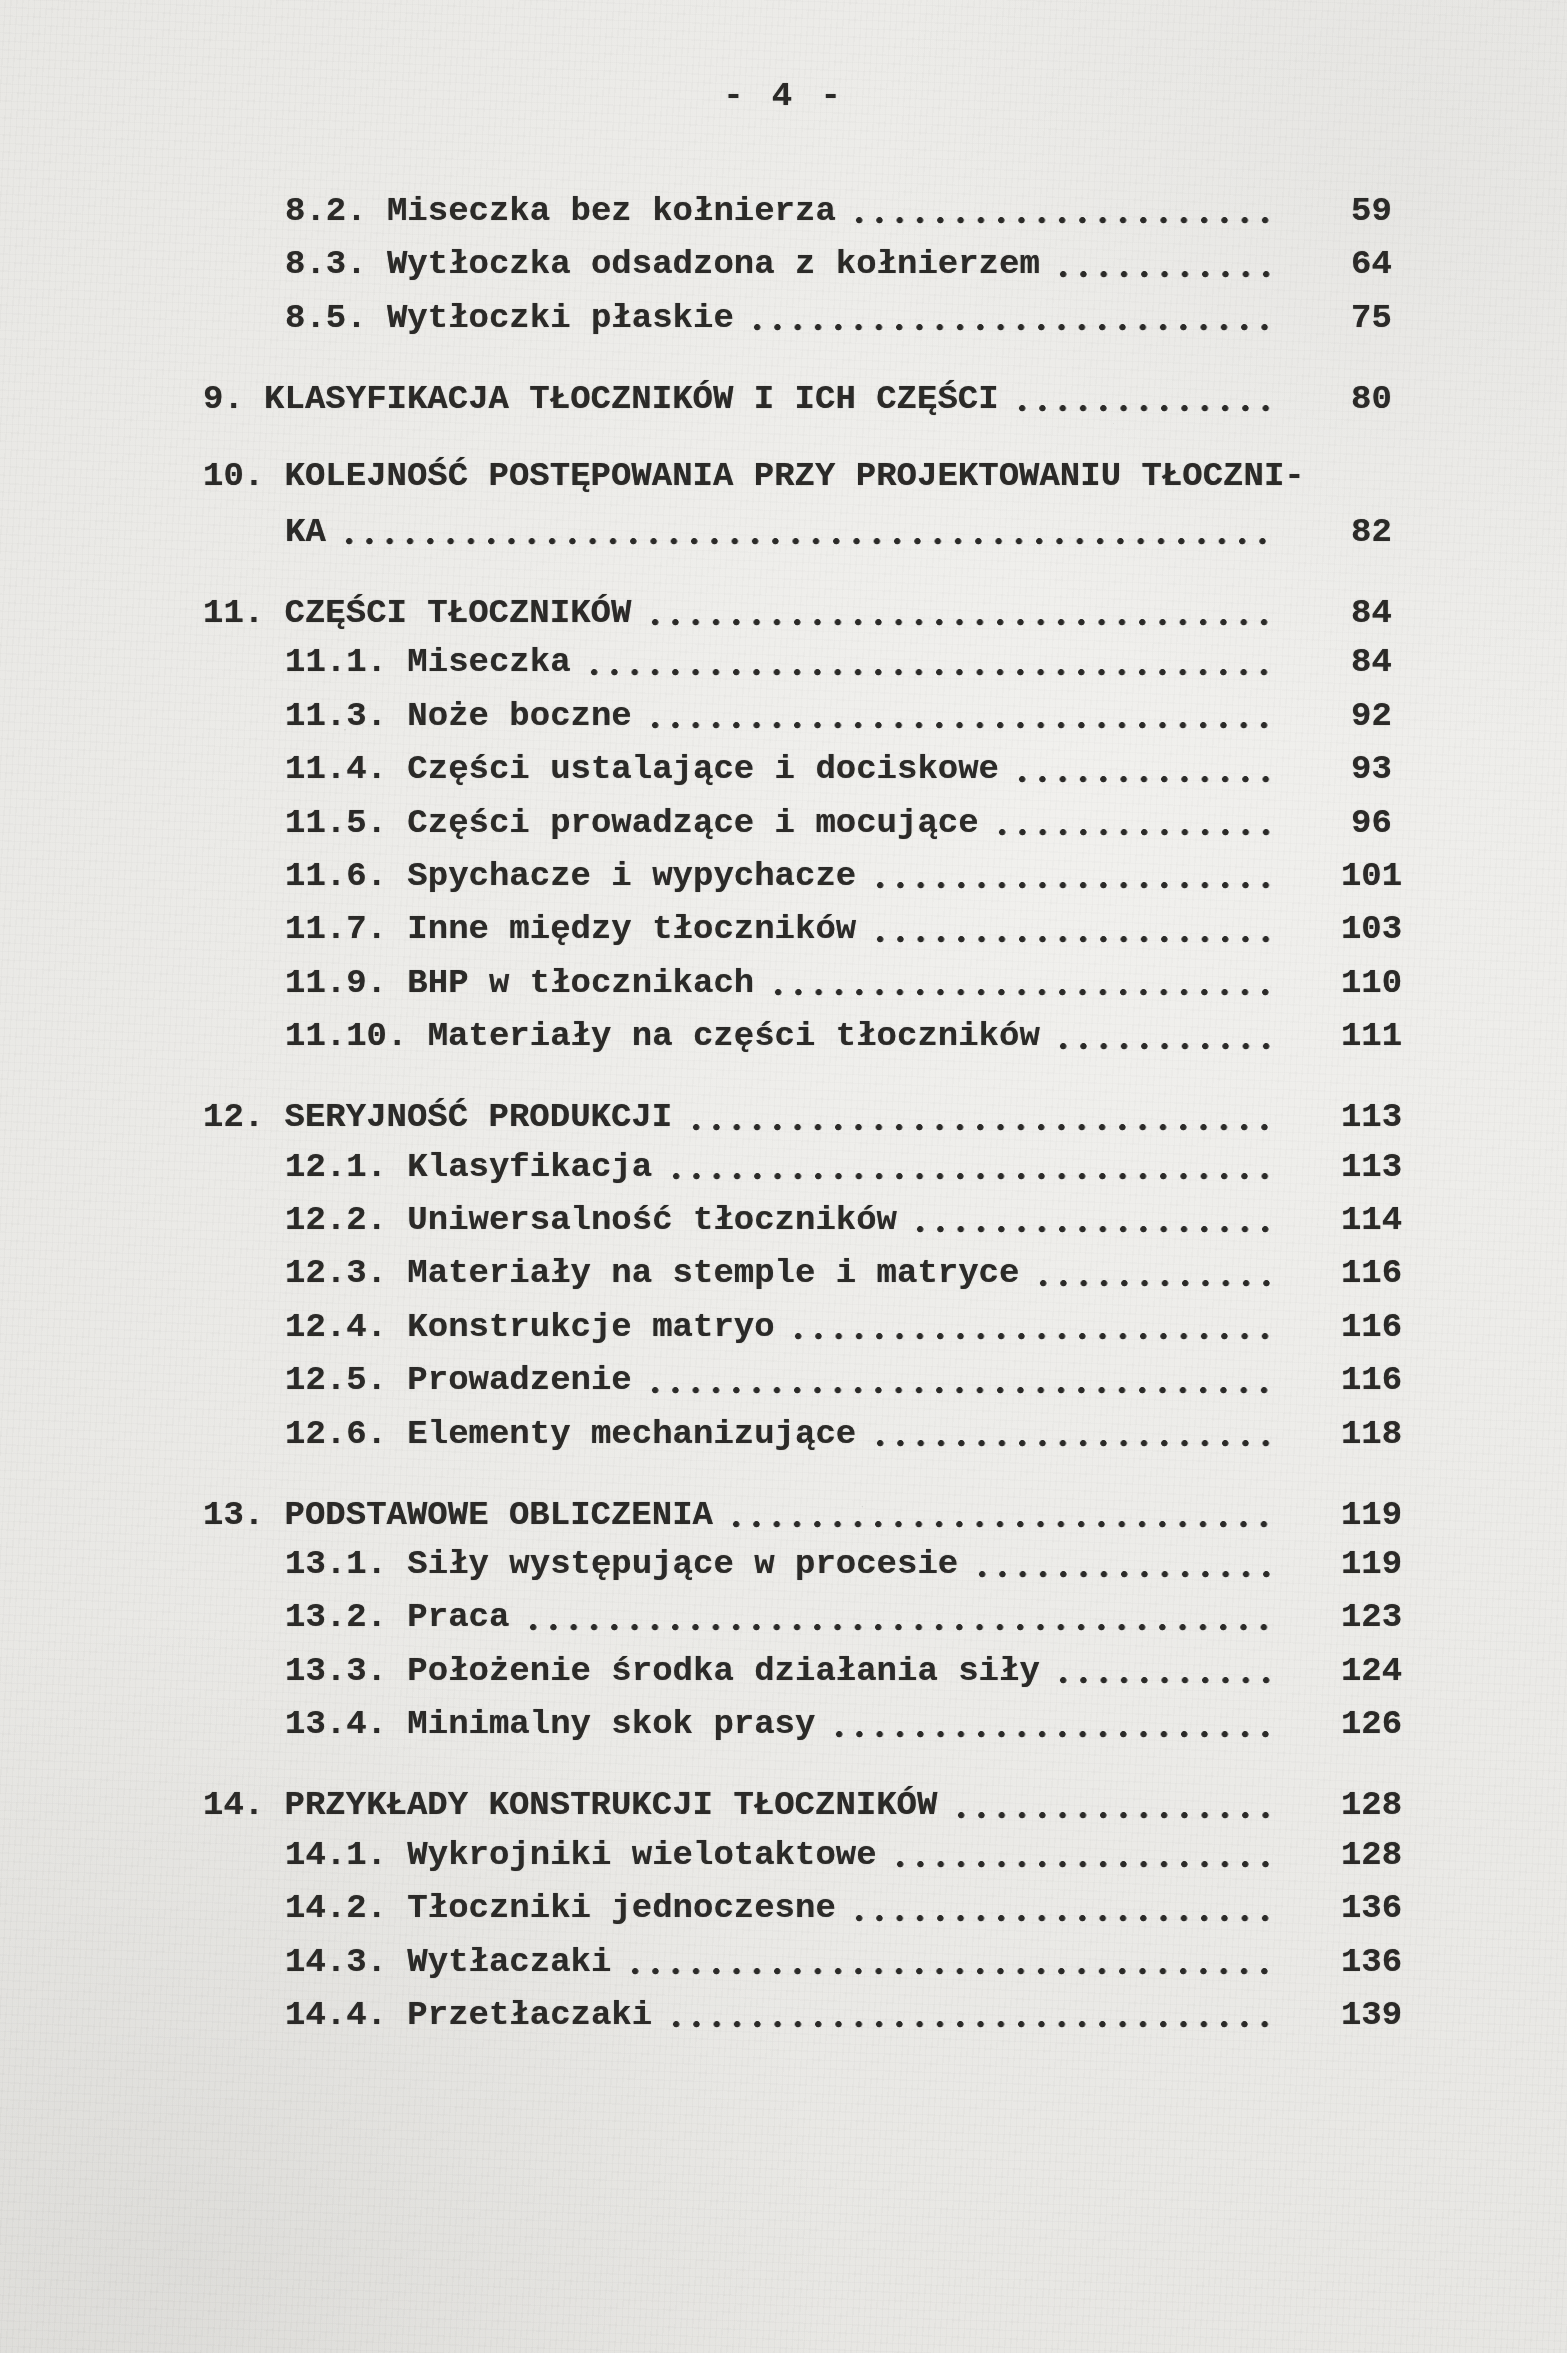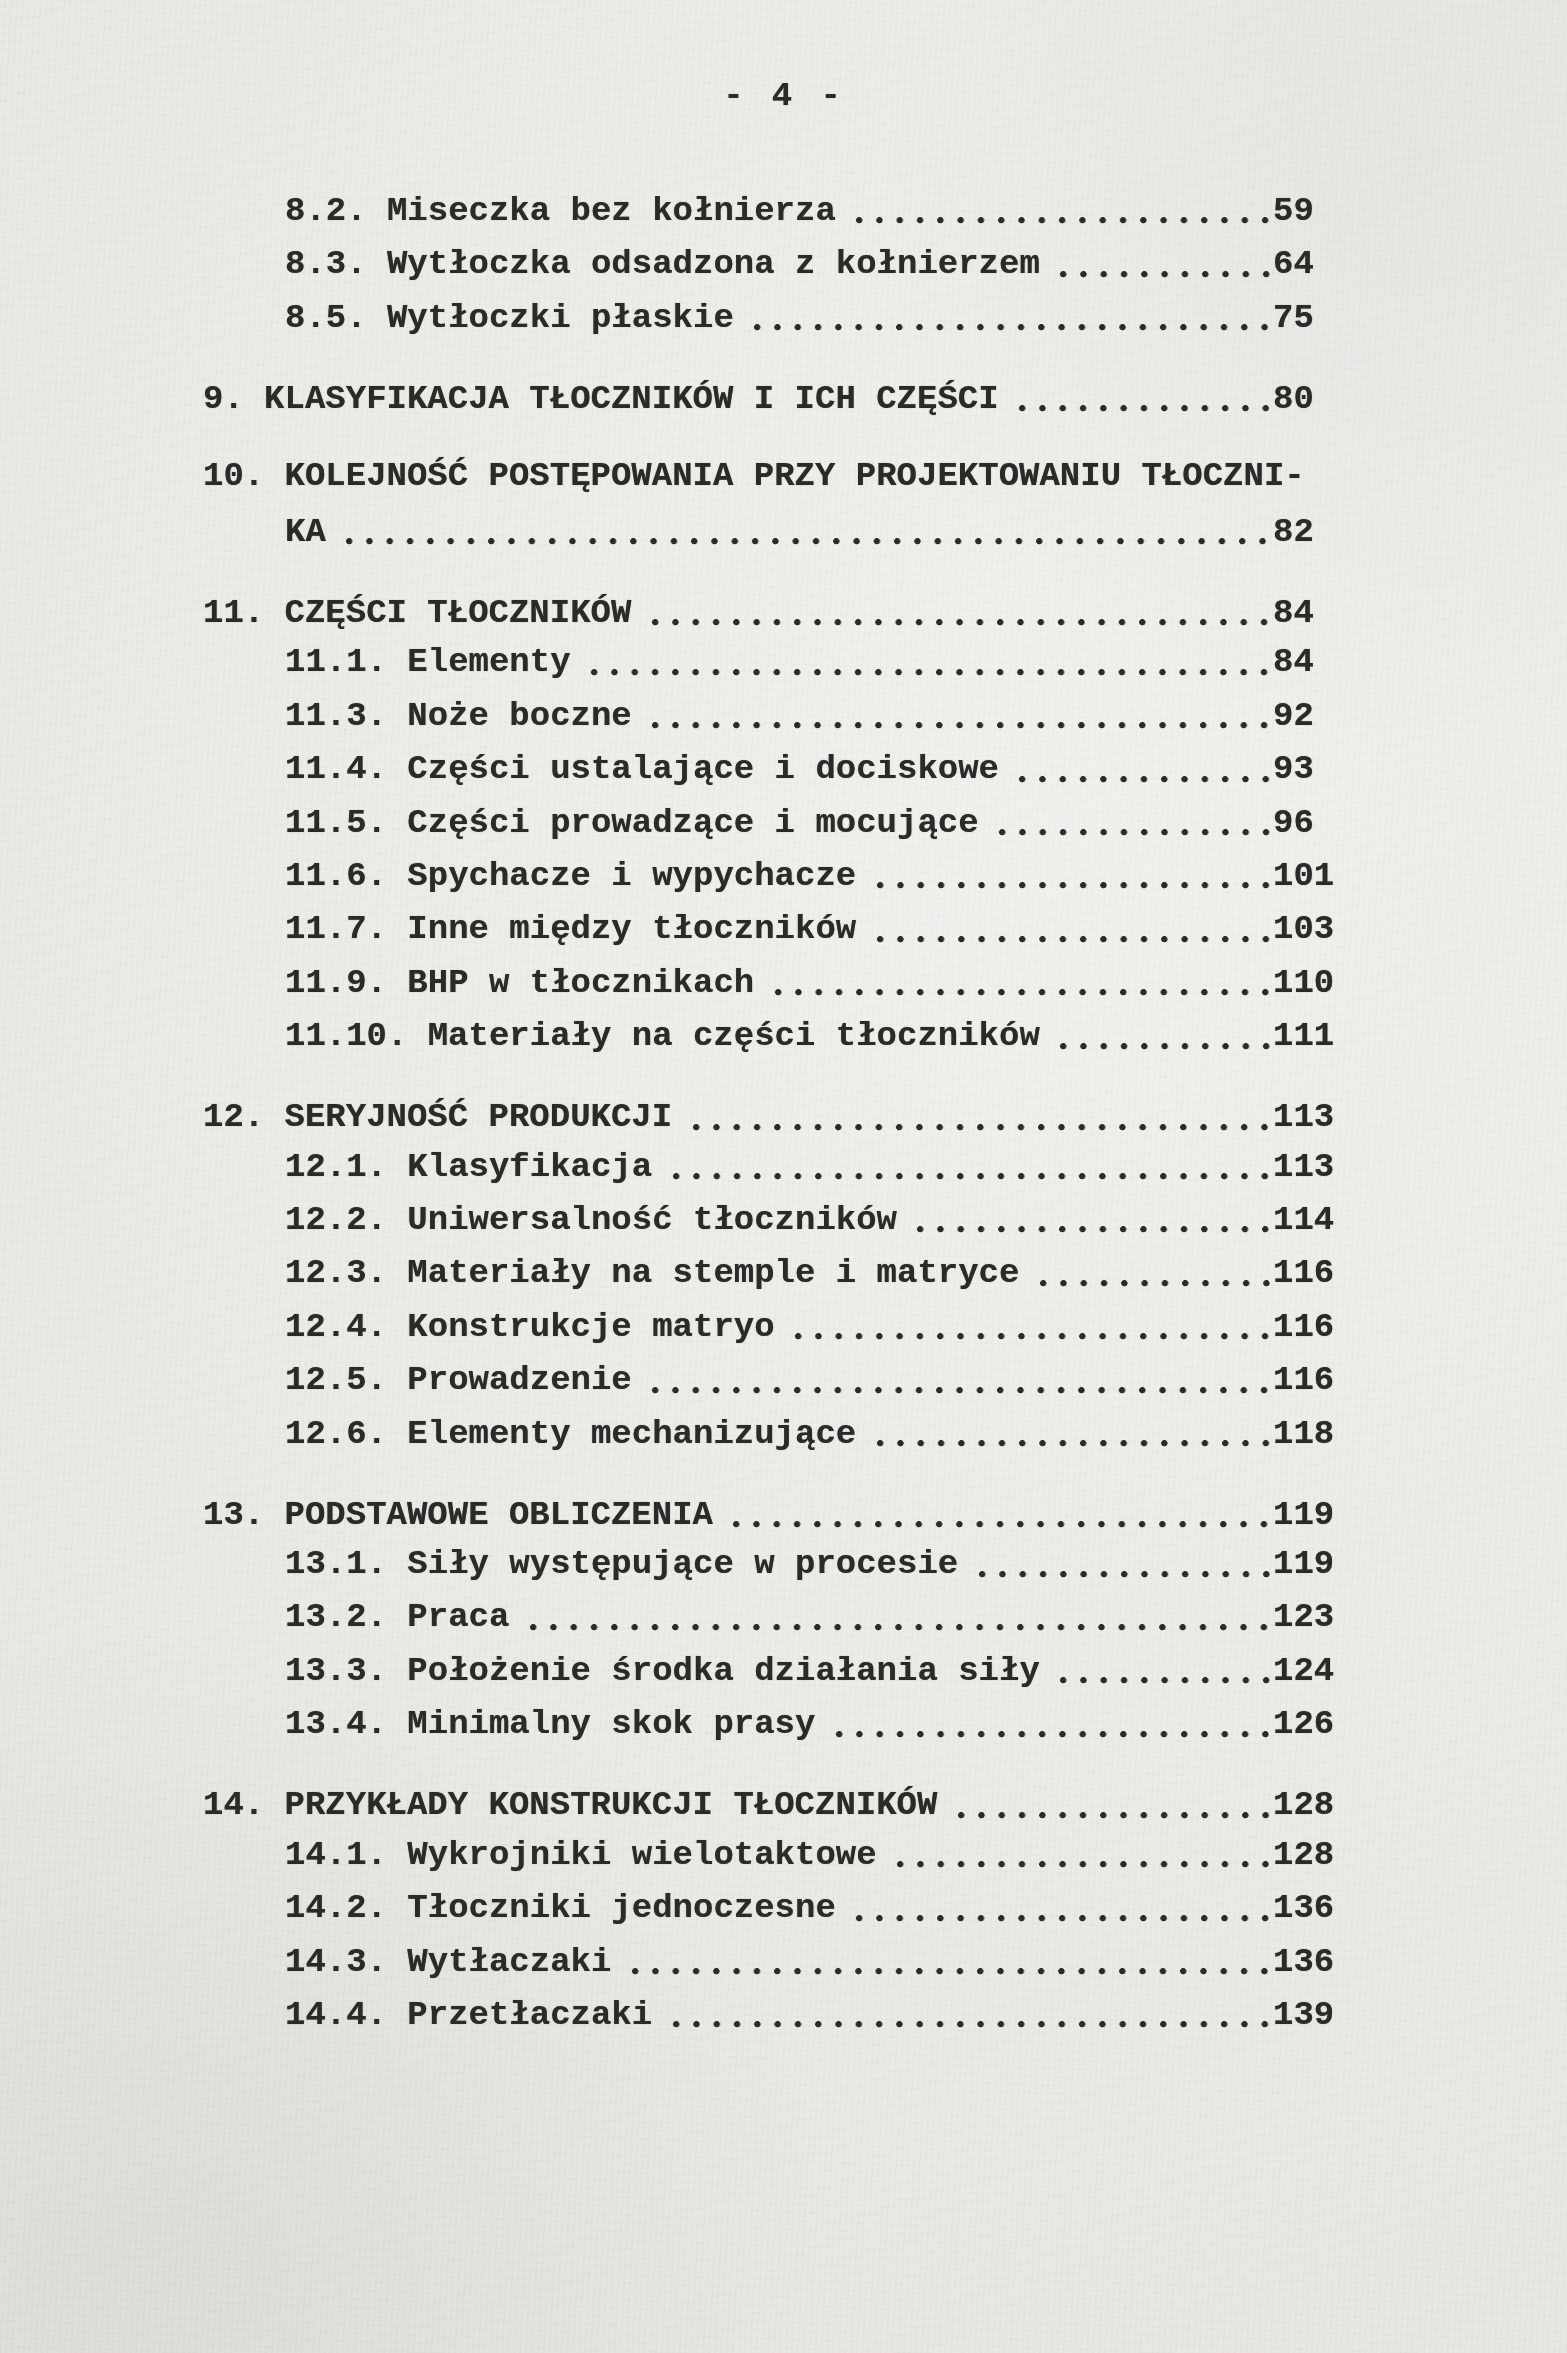--- a/index.html
+++ b/index.html
@@ -69,21 +69,21 @@
     align-self:flex-end;
     margin:0 0 4.6px 18.4px;
     background-image:radial-gradient(circle at 5.2px 5.2px, var(--ink) 2.8px, rgba(43,42,40,0) 3.5px);
     background-size:20.3px 11px;
     background-repeat:repeat-x;
     background-position:left center;
     min-width:26px;
   }
   .toc-row .pg{
     flex:0 0 197px;
-    text-align:left;
+    text-align:center;
   }
   .lvl1{padding-left:203px;margin-top:27.6px;margin-bottom:10.5px;}
   .lvl2{padding-left:285px;margin-bottom:14.4px;}
   .cont{margin-top:6.6px;}
   .toc-row:first-child{margin-top:16px;}
 </style>
 </head>
 <body>
 
 <div class="page">
@@ -126,21 +126,21 @@
     <span class="pg">82</span>
   </div>
       <div class="toc-row lvl1">
     <span class="num">11.</span>
     <span class="title">CZĘŚCI TŁOCZNIKÓW</span>
     <span class="leader"></span>
     <span class="pg">84</span>
   </div>
       <div class="toc-row lvl2">
     <span class="num">11.1.</span>
-    <span class="title">Elementy</span>
+    <span class="title">Miseczka</span>
     <span class="leader"></span>
     <span class="pg">84</span>
   </div>
       <div class="toc-row lvl2">
     <span class="num">11.3.</span>
     <span class="title">Noże boczne</span>
     <span class="leader"></span>
     <span class="pg">92</span>
   </div>
       <div class="toc-row lvl2">

